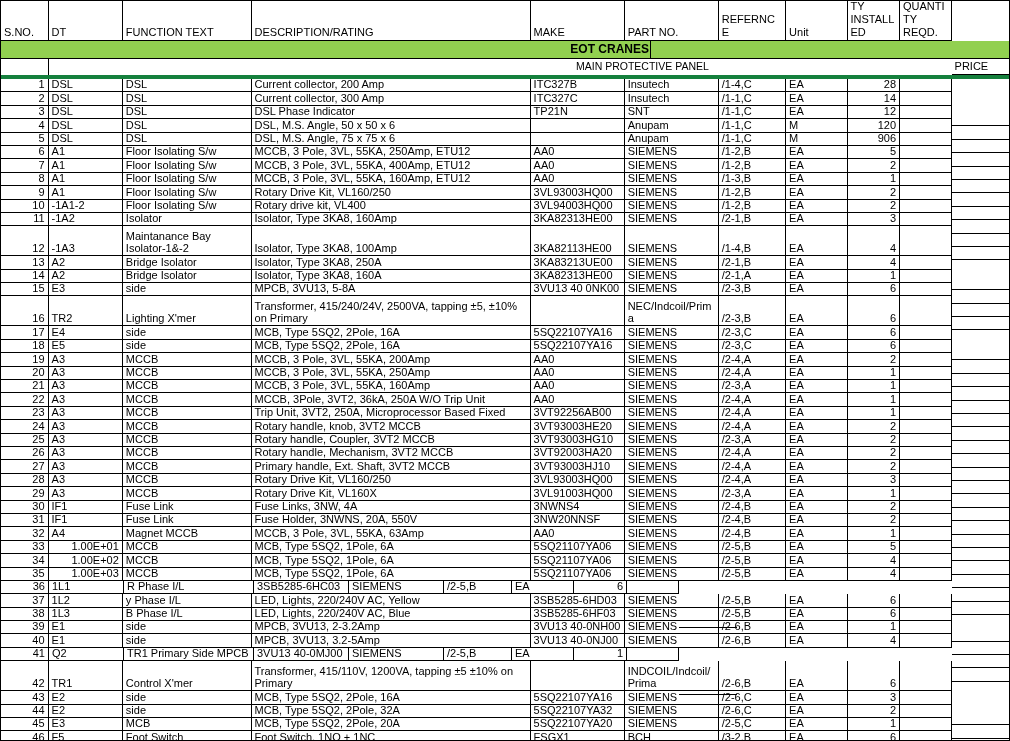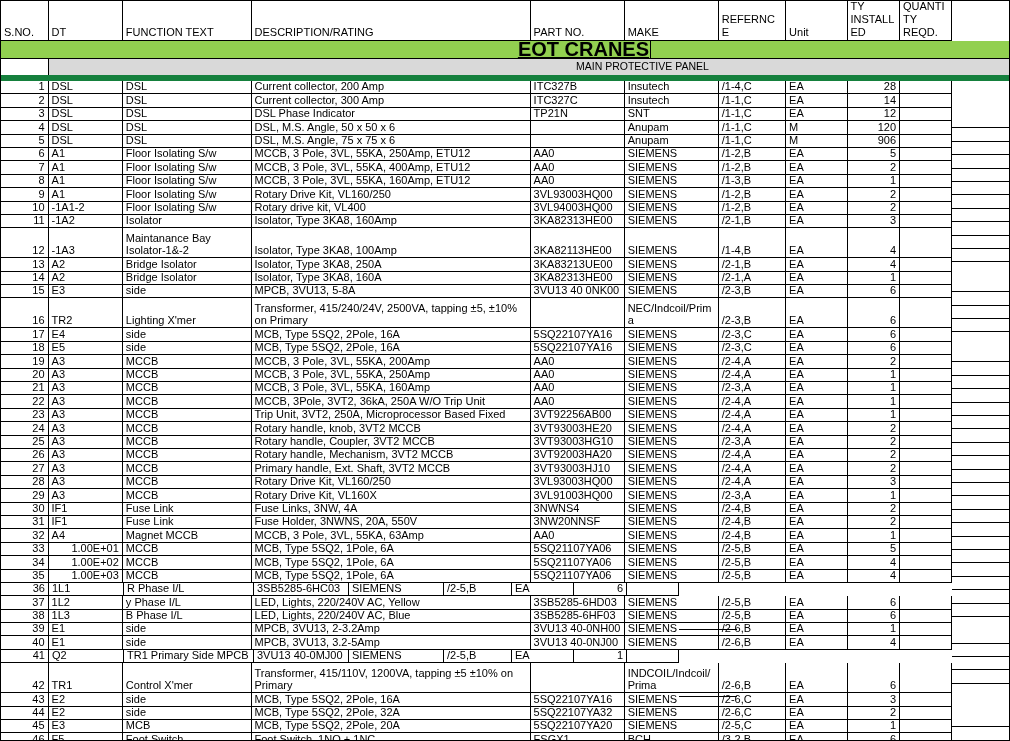--- a/index.html
+++ b/index.html
@@ -21,39 +21,39 @@
   .c4{width:95px}.c5{width:95px}.c6{width:68px}.c7{width:62px}
   .c8{width:53px}.c9{width:52px}.c10{width:58px}
   .header-row{height:40px;}
   .header-row .cell{line-height:13px;}
   .rn{height:13.4px;}
   .rt{height:30px;}
   .al-r{justify-content:flex-end;text-align:right;}
   .banner{position:relative;height:17px;border-bottom:1px solid #000;}
   .banner-text{
     position:absolute;left:0;top:0;width:648px;height:100%;
-    text-align:right;font-size:20px;font-weight:600;line-height:16px;text-decoration:underline;
+    text-align:right;font-size:12px;font-weight:600;line-height:16px;
   }
   .banner-divider{position:absolute;left:649px;top:0;width:1px;height:100%;background:#000;}
-  .subtitle{position:relative;height:16px;border-bottom:6px solid #15803d;display:flex;}
+  .subtitle{position:relative;height:16px;border-bottom:4px solid #15803d;display:flex;flex-direction:column;}
   .subtitle-left{width:48px;height:100%;background:#fff;border-right:1px solid #000;box-sizing:border-box;}
   .subtitle-gray{flex:1;height:100%;}
   .subtitle-text{position:absolute;left:575px;top:0;font-size:10.5px;line-height:15px;}
 </style>
 </head>
 <body>
 
 <div class="sheet">
   <div id="header-row" class="row header-row">
       <div class="cell c0">S.NO.</div>
       <div class="cell c1">DT</div>
       <div class="cell c2">FUNCTION TEXT</div>
       <div class="cell c3">DESCRIPTION/RATING</div>
+      <div class="cell c5">MAKE</div>
       <div class="cell c4">PART NO.</div>
-      <div class="cell c5">MAKE</div>
       <div class="cell c6">REFERNCE</div>
       <div class="cell c7">Unit</div>
       <div class="cell c8">QUANTITY INSTALLED</div>
       <div class="cell c9">QUANTITY REQD.</div>
       <div class="cell c10">UNIT PRICE</div>
     </div>
   <div id="title-banner" class="banner" style="background: rgb(146, 208, 80);">
     <span class="banner-text">EOT CRANES</span>
     <div class="banner-divider"></div>
   </div>

